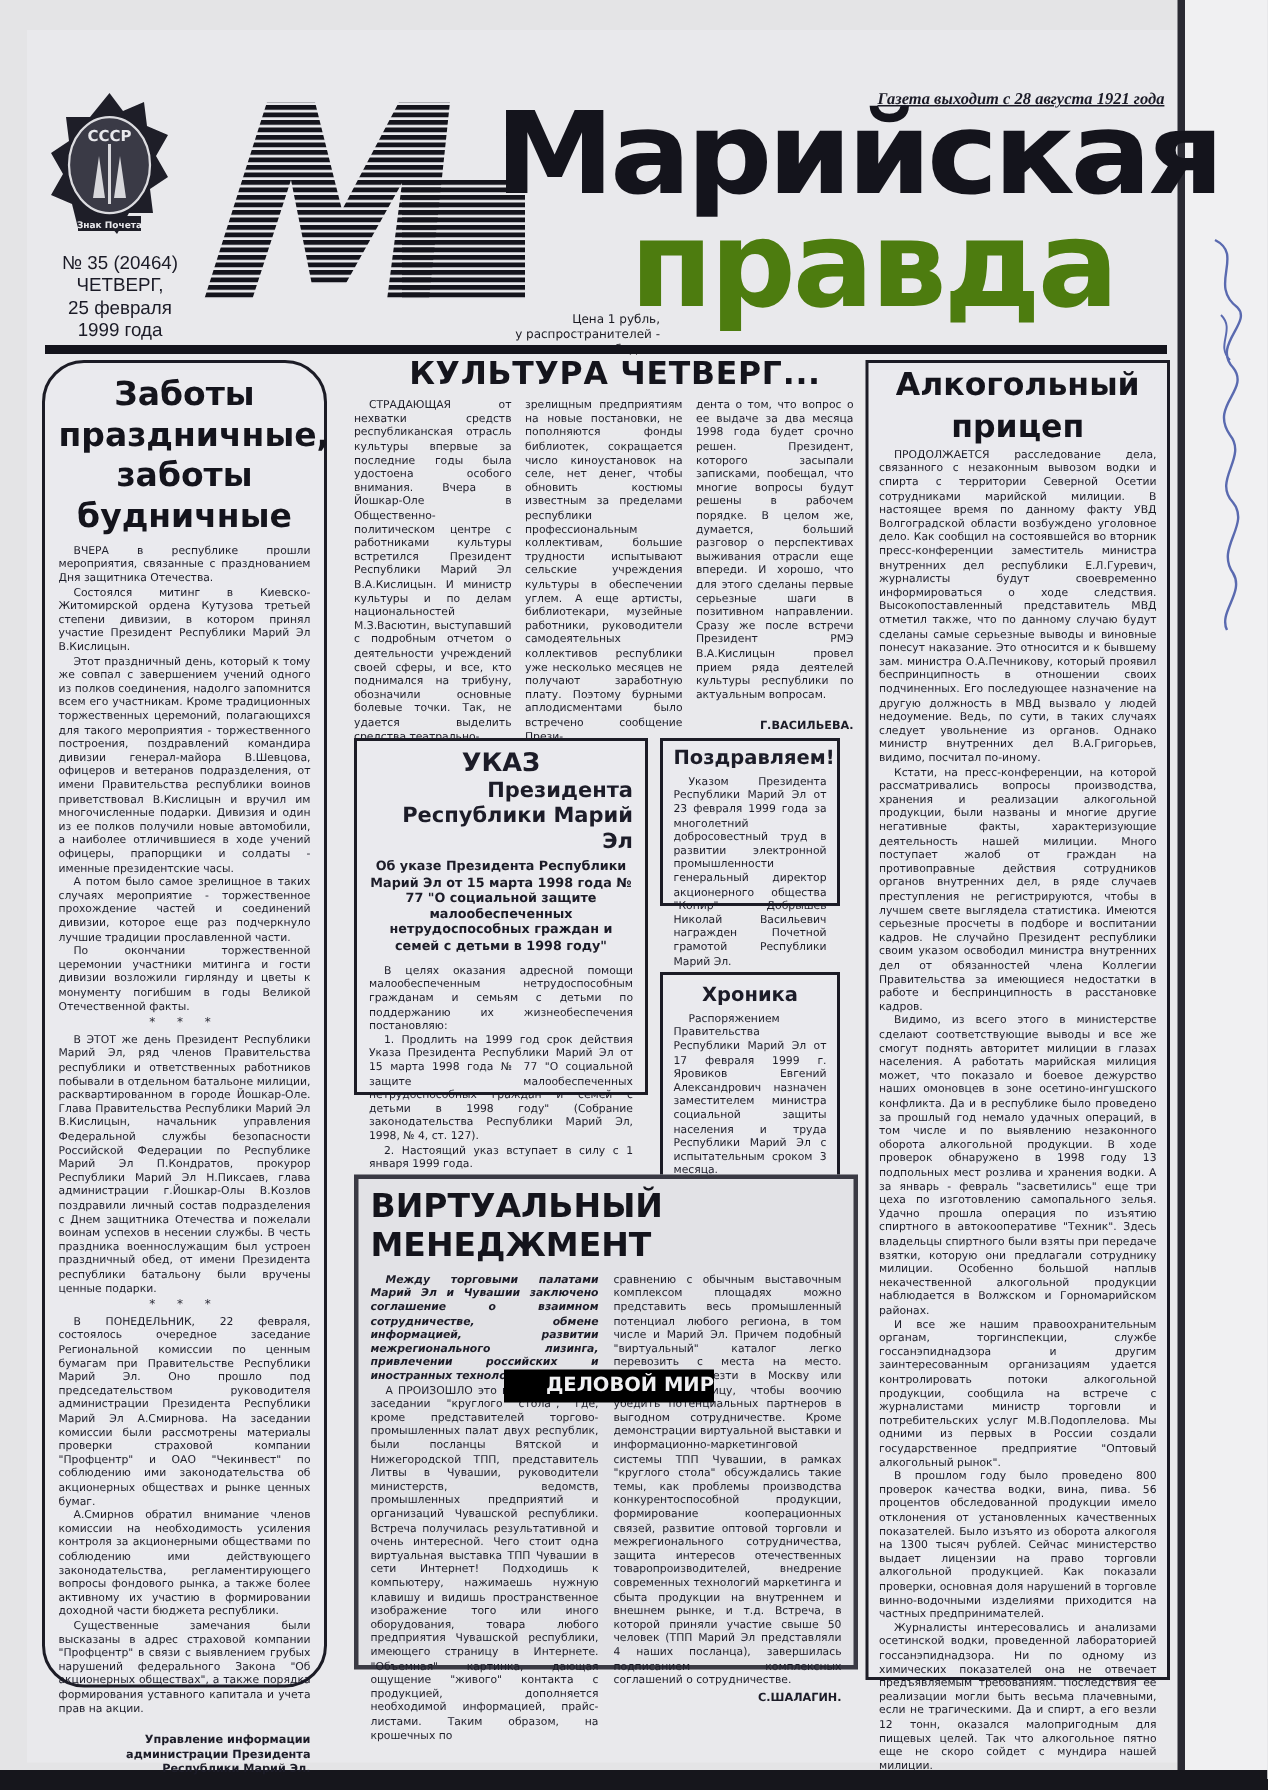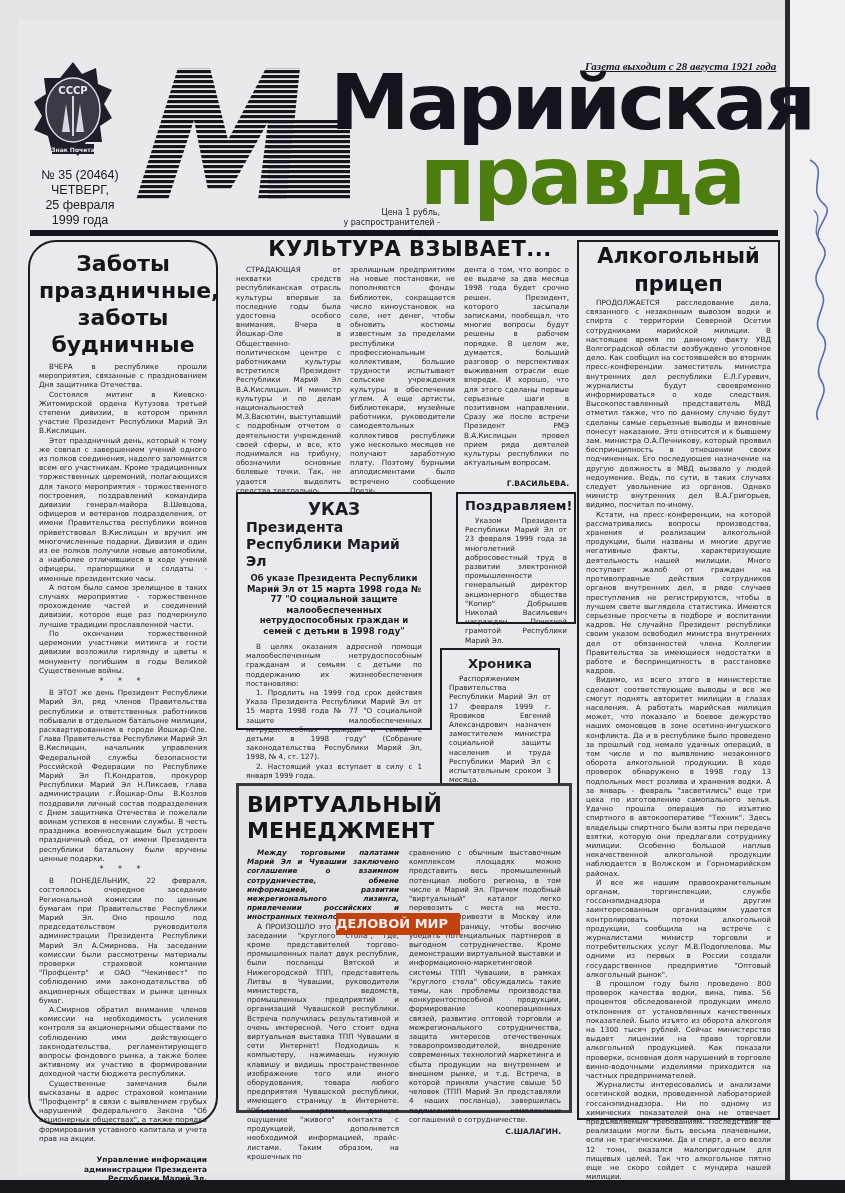--- a/index.html
+++ b/index.html
@@ -31,37 +31,37 @@
   .stars{text-align:center;font-size:8px;letter-spacing:6px;margin:2px 0;}
 
   
   .culture-title{position:absolute;left:250px;top:237px;width:320px;text-align:center;font-weight:900;font-size:21px;letter-spacing:0.5px;color:#14141c;}
   .culture-cols{position:absolute;left:236px;top:265px;width:333px;display:flex;gap:9px;}
   .culture-cols .c{flex:1;}
 
   
   .ukaz-box{left:236px;top:492px;width:336px;height:238px;padding:5px 8px;}
   .ukaz-h1{text-align:center;font-weight:900;font-size:17px;line-height:20px;}
-  .ukaz-h2{text-align:left;font-weight:900;font-size:14px;line-height:17px;}
+  .ukaz-h2{text-align:right;font-weight:900;font-size:14px;line-height:17px;}
   .ukaz-sub{text-align:center;font-weight:bold;font-size:8.5px;line-height:10.5px;margin:3px 0 6px;}
   .ukaz-sign{text-align:right;font-weight:bold;font-size:7.5px;line-height:9.5px;margin:4px 0;}
   .ukaz-meta{font-size:7px;line-height:9px;}
 
   
-  .congrats-box{left:456px;top:492px;width:120px;height:132px;padding:4px 7px;}
+  .congrats-box{left:440px;top:492px;width:120px;height:112px;padding:4px 7px;}
   .small-h{text-align:center;font-weight:900;font-size:13px;line-height:16px;margin-bottom:2px;}
   .chron-box{left:440px;top:648px;width:120px;height:180px;padding:6px 7px;}
 
   
   .virt-box{left:236px;top:783px;width:336px;height:330px;border:3px solid #3a3a44;padding:6px 8px;background:#e2e2e6;}
   .virt-h{text-align:left;font-weight:900;font-size:22px;line-height:26px;color:#14141c;}
   .virt-cols{display:flex;gap:10px;margin-top:4px;}
   .virt-cols .c{flex:1;}
   .lead{font-style:italic;font-weight:bold;}
-  .delovoi{position:absolute;left:336px;top:913px;width:124px;height:22px;background:#c2410c;color:#f0f0f2;font-weight:bold;font-size:13px;line-height:22px;text-align:left;}
+  .delovoi{position:absolute;left:336px;top:913px;width:140px;height:22px;background:#000000;color:#f0f0f2;font-weight:bold;font-size:13px;line-height:22px;text-align:right;}
 
   
   .right-box{left:577px;top:240px;width:203px;height:880px;padding:0 7px 6px;}
   .press-banner{background:#1c1c26;color:#eee;text-align:center;font-weight:bold;font-size:11px;line-height:12px;padding:3px 0;margin:4px -4px 5px;}
   .right-h{text-align:center;font-weight:900;font-size:21px;line-height:28px;color:#14141c;}
   .handwriting{position:absolute;left:800px;top:150px;width:40px;height:280px;}
 </style>
 </head>
 <body>
 
@@ -109,31 +109,31 @@
   <div>у распространителей - свободная</div>
 </div>
 <div class="rule-top"></div>
 
 <div class="box left-box col-text">
   <div class="hd-left">Заботы праздничные, заботы будничные</div>
   <p>ВЧЕРА в республике прошли мероприятия, связанные с празднованием Дня защитника Отечества.</p>
   <p>Состоялся митинг в Киевско-Житомирской ордена Кутузова третьей степени дивизии, в котором принял участие Президент Республики Марий Эл В.Кислицын.</p>
   <p>Этот праздничный день, который к тому же совпал с завершением учений одного из полков соединения, надолго запомнится всем его участникам. Кроме традиционных торжественных церемоний, полагающихся для такого мероприятия - торжественного построения, поздравлений командира дивизии генерал-майора В.Шевцова, офицеров и ветеранов подразделения, от имени Правительства республики воинов приветствовал В.Кислицын и вручил им многочисленные подарки. Дивизия и один из ее полков получили новые автомобили, а наиболее отличившиеся в ходе учений офицеры, прапорщики и солдаты - именные президентские часы.</p>
   <p>А потом было самое зрелищное в таких случаях мероприятие - торжественное прохождение частей и соединений дивизии, которое еще раз подчеркнуло лучшие традиции прославленной части.</p>
-  <p>По окончании торжественной церемонии участники митинга и гости дивизии возложили гирлянду и цветы к монументу погибшим в годы Великой Существенные войны.</p>
+  <p>По окончании торжественной церемонии участники митинга и гости дивизии возложили гирлянду и цветы к монументу погибшим в годы Великой Отечественной факты.</p>
   <div class="stars">* * *</div>
   <p>В ЭТОТ же день Президент Республики Марий Эл, ряд членов Правительства республики и ответственных работников побывали в отдельном батальоне милиции, расквартированном в городе Йошкар-Оле. Глава Правительства Республики Марий Эл В.Кислицын, начальник управления Федеральной службы безопасности Российской Федерации по Республике Марий Эл П.Кондратов, прокурор Республики Марий Эл Н.Пиксаев, глава администрации г.Йошкар-Олы В.Козлов поздравили личный состав подразделения с Днем защитника Отечества и пожелали воинам успехов в несении службы. В честь праздника военнослужащим был устроен праздничный обед, от имени Президента республики батальону были вручены ценные подарки.</p>
   <div class="stars">* * *</div>
   <p>В ПОНЕДЕЛЬНИК, 22 февраля, состоялось очередное заседание Региональной комиссии по ценным бумагам при Правительстве Республики Марий Эл. Оно прошло под председательством руководителя администрации Президента Республики Марий Эл А.Смирнова. На заседании комиссии были рассмотрены материалы проверки страховой компании "Профцентр" и ОАО "Чекинвест" по соблюдению ими законодательства об акционерных обществах и рынке ценных бумаг.</p>
   <p>А.Смирнов обратил внимание членов комиссии на необходимость усиления контроля за акционерными обществами по соблюдению ими действующего законодательства, регламентирующего вопросы фондового рынка, а также более активному их участию в формировании доходной части бюджета республики.</p>
   <p>Существенные замечания были высказаны в адрес страховой компании "Профцентр" в связи с выявлением грубых нарушений федерального Закона "Об акционерных обществах", а также порядка формирования уставного капитала и учета прав на акции.</p>
   <div class="sig">Управление информации администрации Президента Республики Марий Эл.</div>
 </div>
 
-<div class="culture-title">КУЛЬТУРА ВЗЫВАЕТ...</div>
+<div class="culture-title">КУЛЬТУРА ЧЕТВЕРГ...</div>
 <div class="culture-cols col-text">
   <div class="c">
       <p>СТРАДАЮЩАЯ от нехватки средств республиканская отрасль культуры впервые за последние годы была удостоена особого внимания. Вчера в Йошкар-Оле в Общественно-политическом центре с работниками культуры встретился Президент Республики Марий Эл В.А.Кислицын. И министр культуры и по делам национальностей М.З.Васютин, выступавший с подробным отчетом о деятельности учреждений своей сферы, и все, кто поднимался на трибуну, обозначили основные болевые точки. Так, не удается выделить средства театрально-</p>
     </div>
   <div class="c">
       <p style="text-indent:0">зрелищным предприятиям на новые постановки, не пополняются фонды библиотек, сокращается число киноустановок на селе, нет денег, чтобы обновить костюмы известным за пределами республики профессиональным коллективам, большие трудности испытывают сельские учреждения культуры в обеспечении углем. А еще артисты, библиотекари, музейные работники, руководители самодеятельных коллективов республики уже несколько месяцев не получают заработную плату. Поэтому бурными аплодисментами было встречено сообщение Прези-</p>
     </div>
   <div class="c">
       <p style="text-indent:0">дента о том, что вопрос о ее выдаче за два месяца 1998 года будет срочно решен. Президент, которого засыпали записками, пообещал, что многие вопросы будут решены в рабочем порядке. В целом же, думается, больший разговор о перспективах выживания отрасли еще впереди. И хорошо, что для этого сделаны первые серьезные шаги в позитивном направлении. Сразу же после встречи Президент РМЭ В.А.Кислицын провел прием ряда деятелей культуры республики по актуальным вопросам.</p>
     <div class="sig">Г.ВАСИЛЬЕВА.</div>

